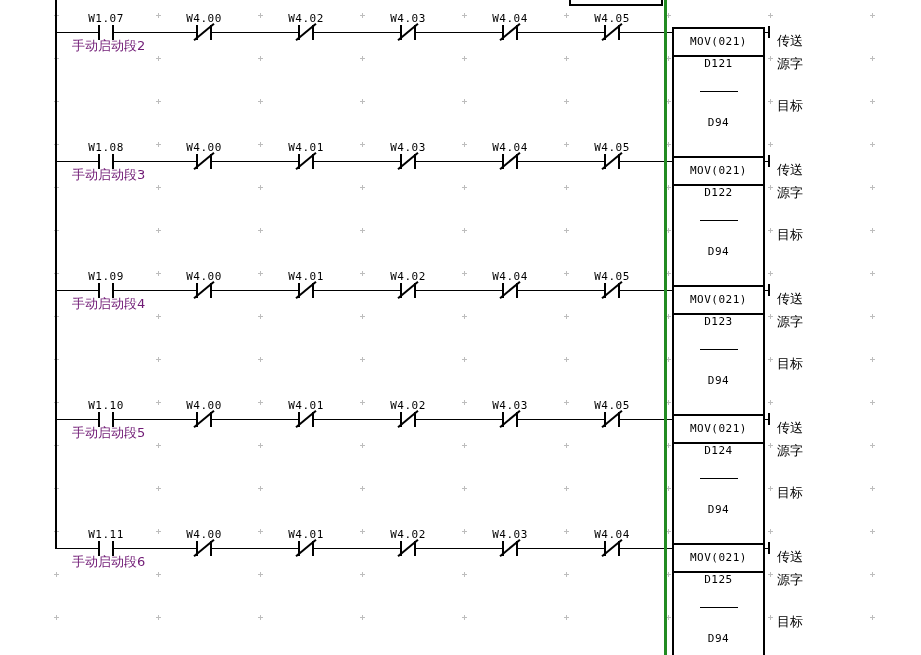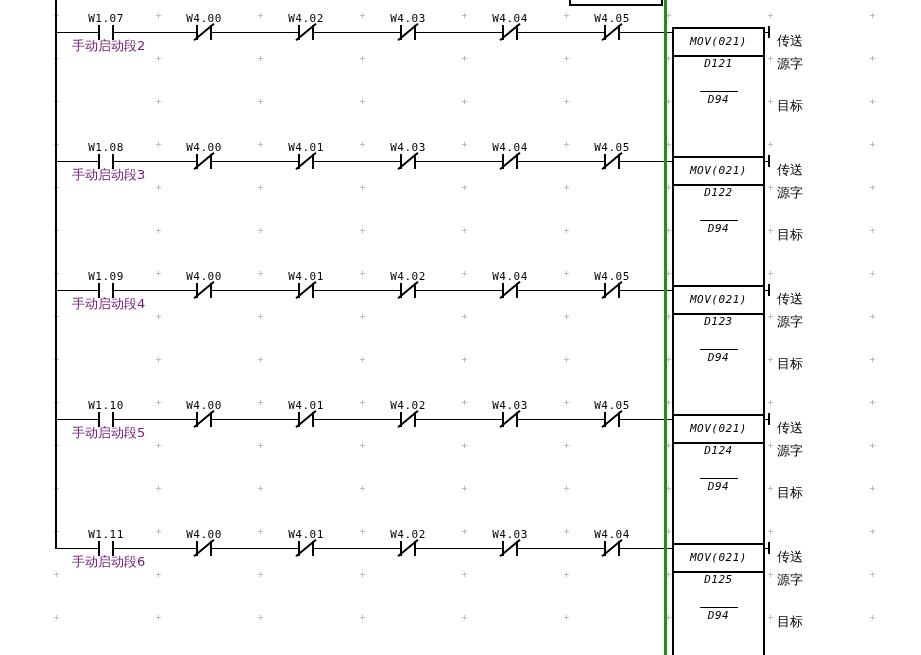--- a/index.html
+++ b/index.html
@@ -27,26 +27,26 @@
   .bar-l{left:calc(var(--c) - 8px);}
   .bar-r{left:calc(var(--c) + 6px);}
   .gapcover{position:absolute;left:calc(var(--c) - 6px);top:0;width:12px;height:1px;background:#fff;}
   .slash{position:absolute;left:calc(var(--c) - 13px);top:-1px;width:26px;height:2px;background:#000;transform:rotate(-40deg);}
   .clabel{position:absolute;left:calc(var(--c) - 25px);top:-20px;width:50px;text-align:center;
           font-size:11px;line-height:13px;letter-spacing:0.5px;white-space:nowrap;}
   .comment{position:absolute;left:72px;top:7px;font-size:13px;line-height:14px;color:#701a75;
            font-family:"DejaVu Sans", sans-serif;white-space:nowrap;}
 
   .iblock{position:absolute;left:672px;top:-5px;width:93px;height:134px;border:2px solid #000;
-          background:#fff;box-sizing:border-box;font-style:italic;}
+          background:#fff;box-sizing:border-box;}
   .blk-header{position:absolute;left:0;right:0;top:0;height:26px;border-bottom:2px solid #000;
           line-height:26px;text-align:center;font-size:11px;letter-spacing:0.5px;}
   .blk-src{position:absolute;left:0;right:0;top:29px;text-align:center;font-size:11px;line-height:12px;letter-spacing:0.5px;}
   .blk-ovl{position:absolute;left:50%;transform:translateX(-50%);top:62px;width:38px;height:1px;background:#000;}
-  .blk-dst{position:absolute;left:0;right:0;top:65px;text-align:center;font-size:11px;line-height:12px;letter-spacing:0.5px;}
+  .blk-dst{position:absolute;left:0;right:0;top:88px;text-align:center;font-size:11px;line-height:12px;letter-spacing:0.5px;}
   .stub-h{position:absolute;left:765px;top:0;width:4px;height:1px;background:#000;}
   .stub-v{position:absolute;left:768px;top:-6px;width:2px;height:12px;background:#000;}
 
   .ann{position:absolute;left:777px;font-size:13px;line-height:14px;white-space:nowrap;
        font-family:"DejaVu Sans", sans-serif;color:#000;}
   .ann-title{top:2px;} .ann-src{top:25px;} .ann-dst{top:67px;}
 </style>
 </head>
 <body>
 

